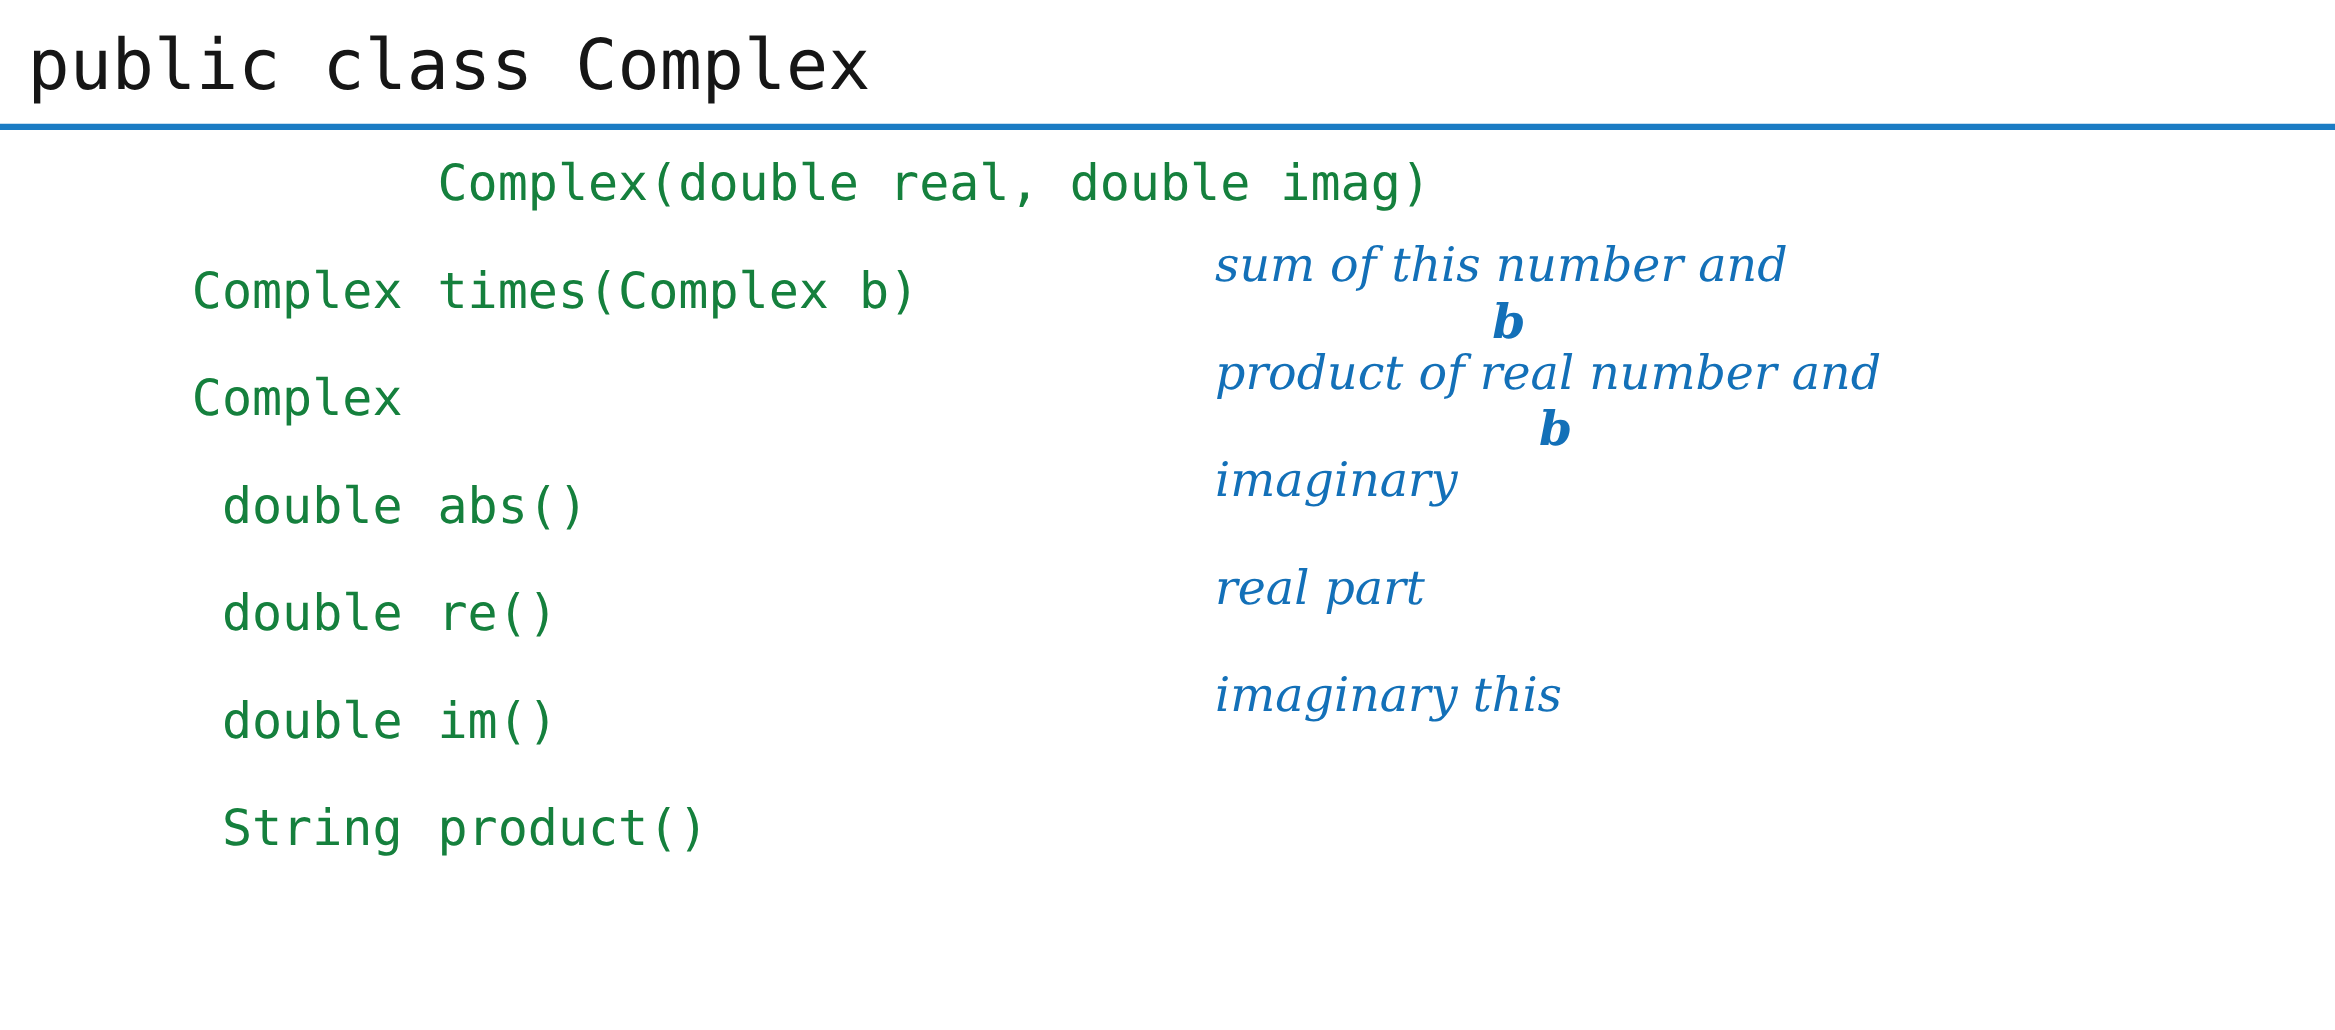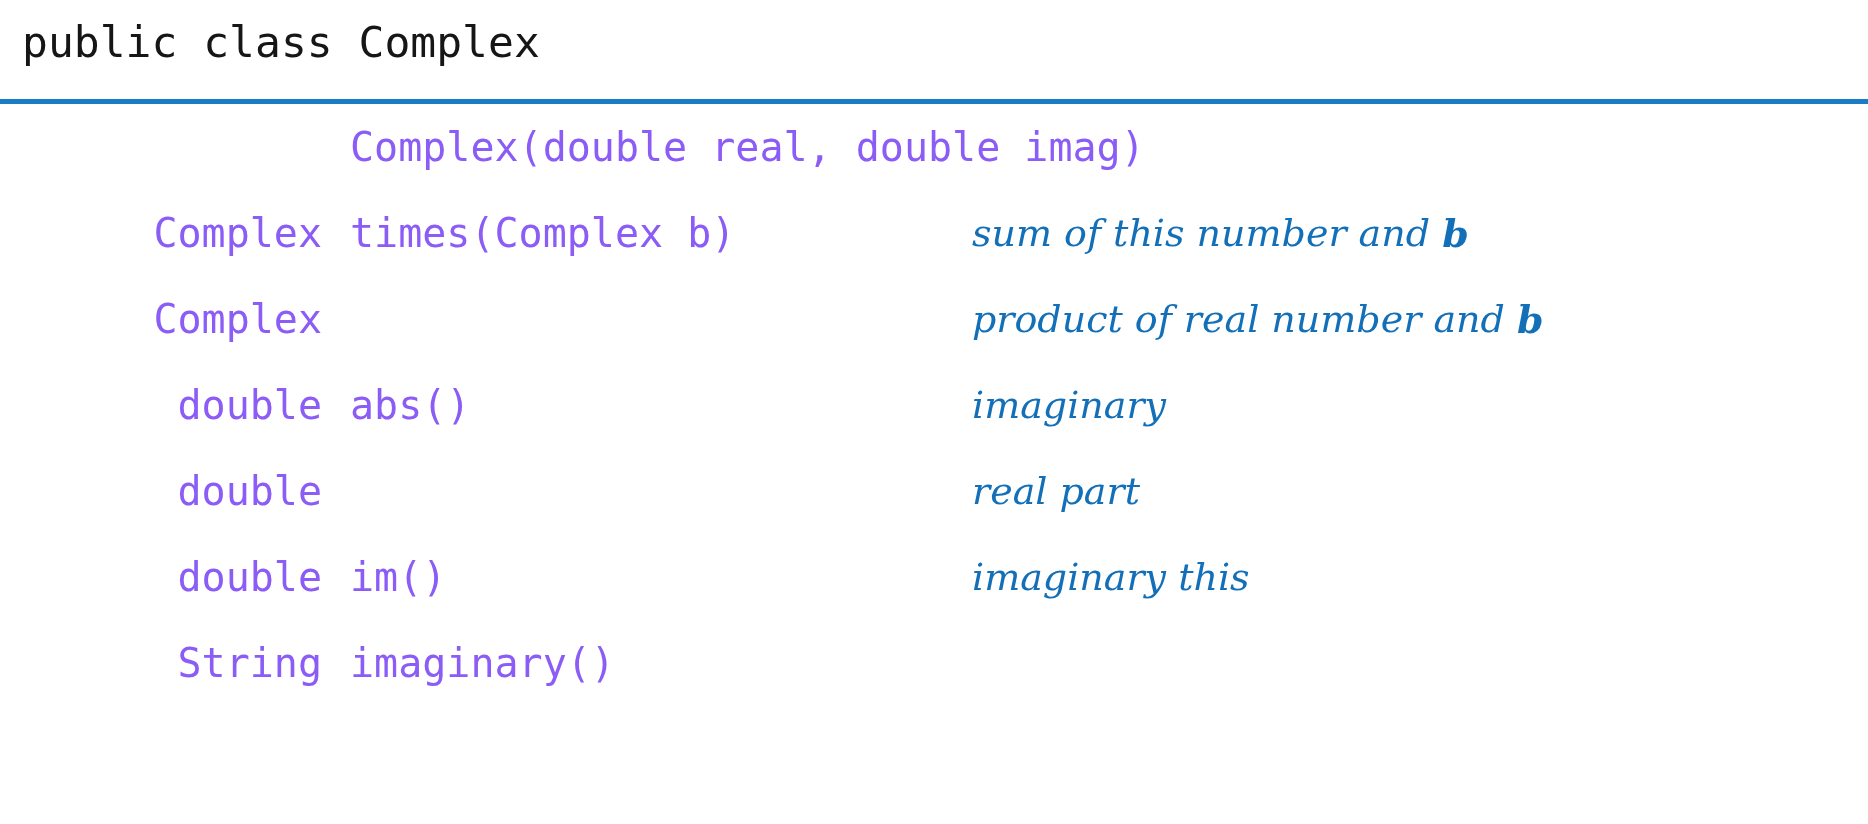--- a/index.html
+++ b/index.html
@@ -20,23 +20,23 @@
     width: 1868px;
     height: 824px;
     background: #ffffff;
     box-sizing: border-box;
   }
 
   
   .api-header {
     position: absolute;
     left: 22px;
-    top: 13px;
+    top: 24px;
     font-family: "DejaVu Sans Mono", monospace;
-    font-size: 43px;
+    font-size: 56px;
     line-height: 58px;
     color: #161616;
     letter-spacing: 0px;
     white-space: pre;
   }
 
   .api-rule {
     position: absolute;
     left: 0px;
     top: 99px;
@@ -60,21 +60,21 @@
   }
 
   .sig {
     position: absolute;
     top: 0px;
     height: 86px;
     display: flex;
     align-items: center;
     font-family: "DejaVu Sans Mono", monospace;
     font-size: 40px;
-    color: #8b5cf6;
+    color: #15803d;
     white-space: pre;
   }
 
   .sig-ret {
     left: 0px;
     width: 322px;
     justify-content: flex-end;
   }
 
   .sig-name {
@@ -86,20 +86,21 @@
     left: 972px;
     top: 0px;
     height: 86px;
     display: flex;
     align-items: center;
     font-family: "DejaVu Serif", serif;
     font-style: italic;
     font-size: 38px;
     color: #1370B8;
     white-space: pre;
+    flex-direction: column;
   }
 
   .desc .arg {
     font-family: "DejaVu Serif", serif;
     font-weight: 700;
     font-style: italic;
   }
 </style>
 </head>
 <body>
@@ -130,28 +131,29 @@
     </div>
 
     <div class="api-row">
       <div class="sig sig-ret">double</div>
       <div class="sig sig-name">abs()</div>
       <div class="desc"><span>imaginary</span><span class="arg"></span></div>
     </div>
 
     <div class="api-row">
       <div class="sig sig-ret">double</div>
+      <div class="sig sig-name">re()</div>
       <div class="desc"><span>real part</span><span class="arg"></span></div>
     </div>
 
     <div class="api-row">
       <div class="sig sig-ret">double</div>
       <div class="sig sig-name">im()</div>
       <div class="desc"><span>imaginary this</span><span class="arg"></span></div>
     </div>
 
     <div class="api-row">
       <div class="sig sig-ret">String</div>
-      <div class="sig sig-name">imaginary()</div>
+      <div class="sig sig-name">product()</div>
     </div>
 
   </div>
 </div>
 
 </body></html>

